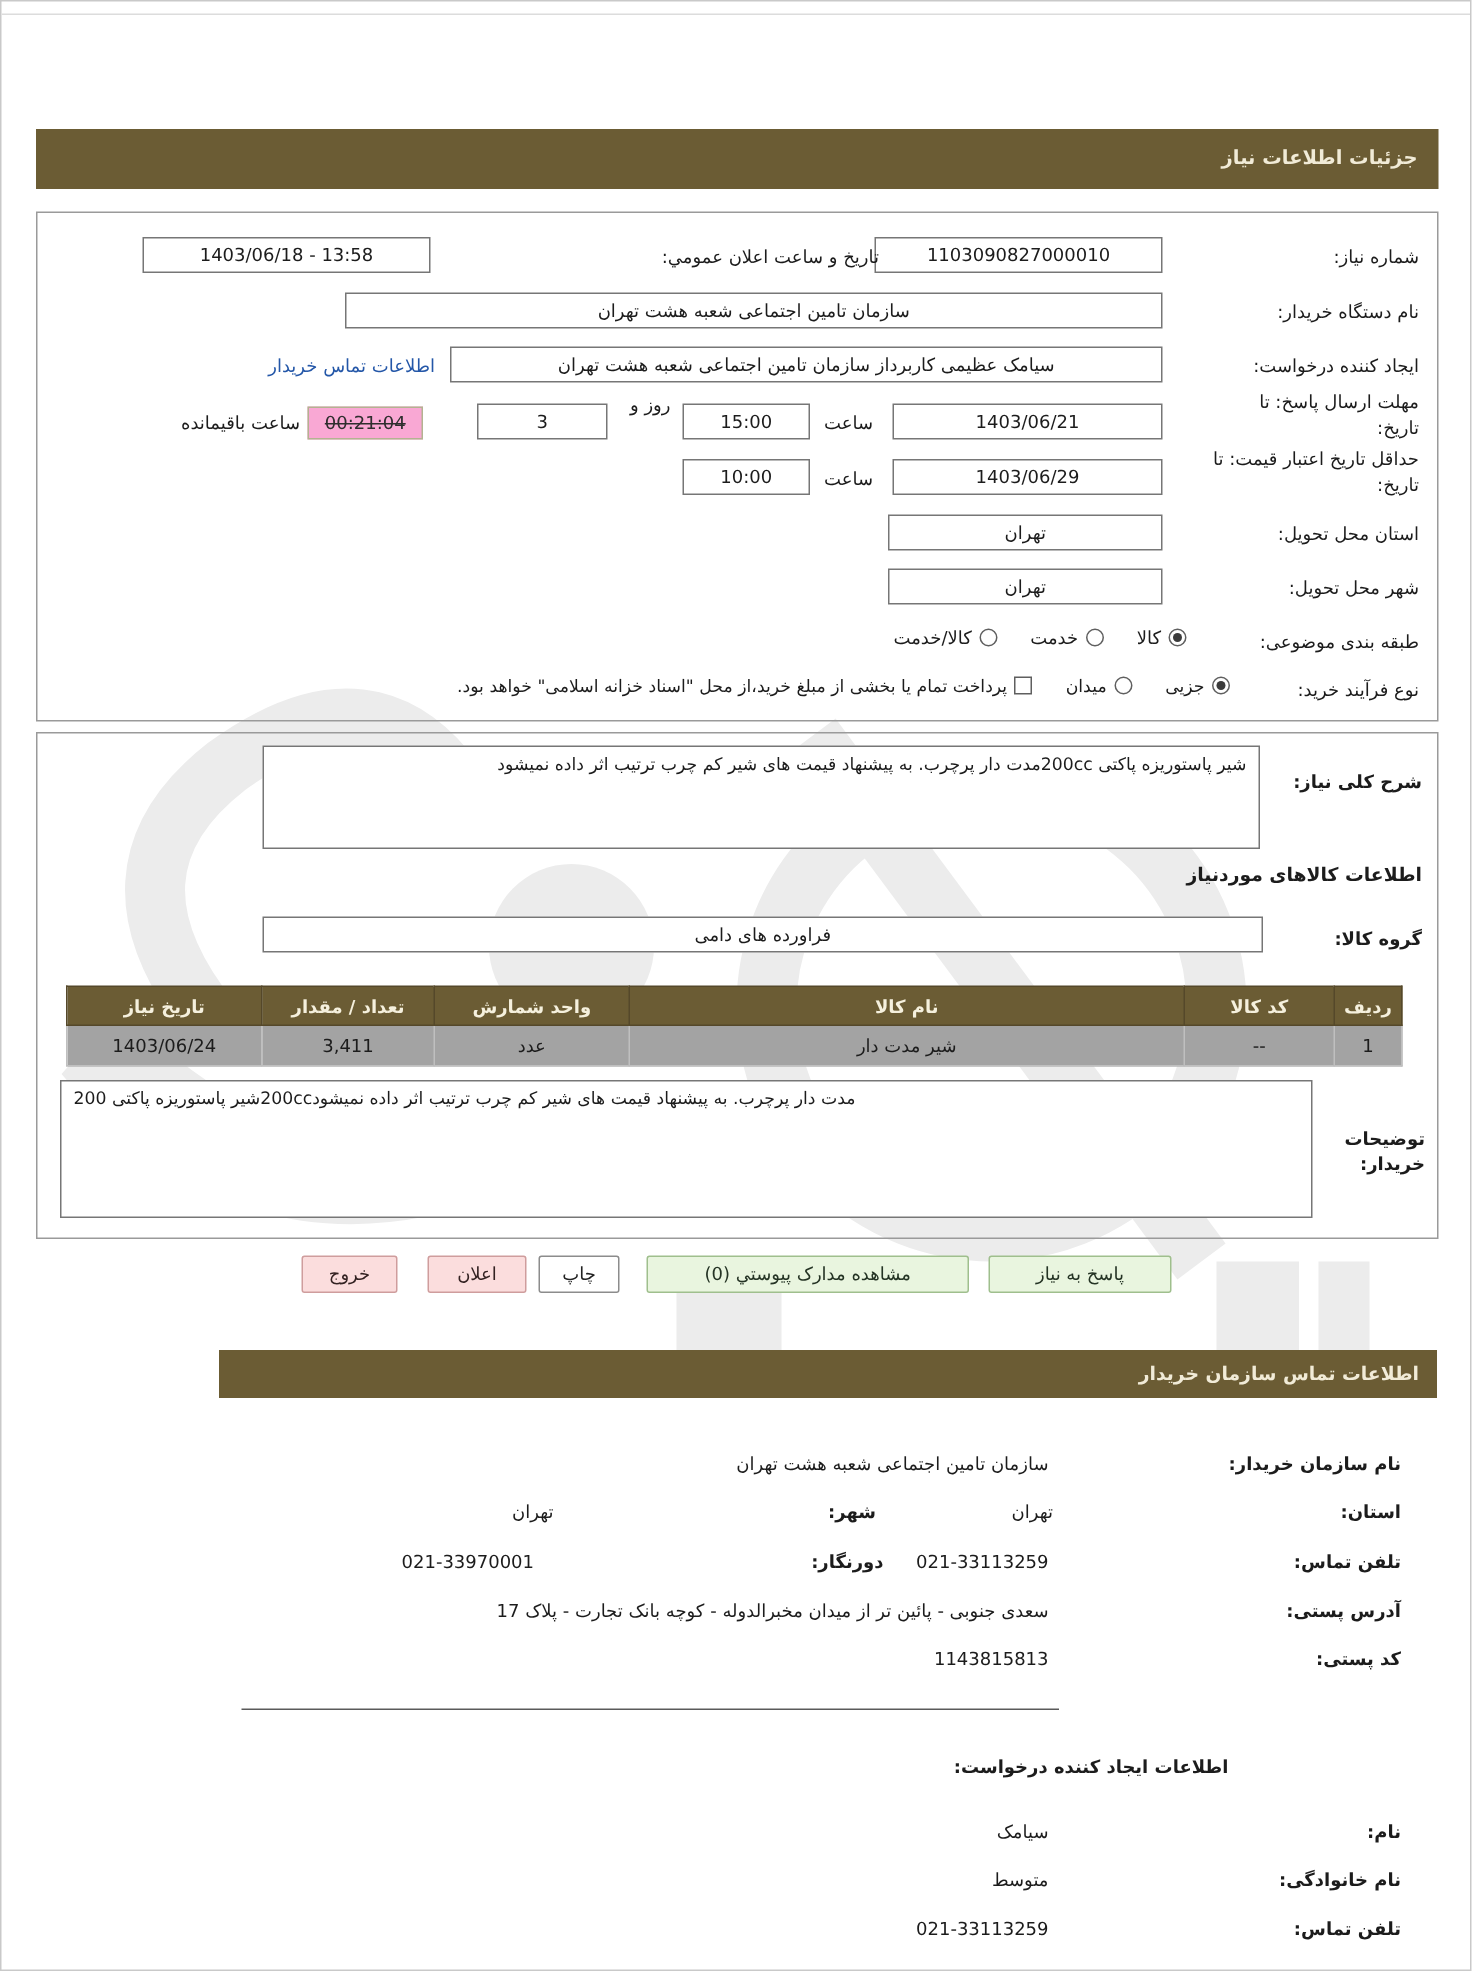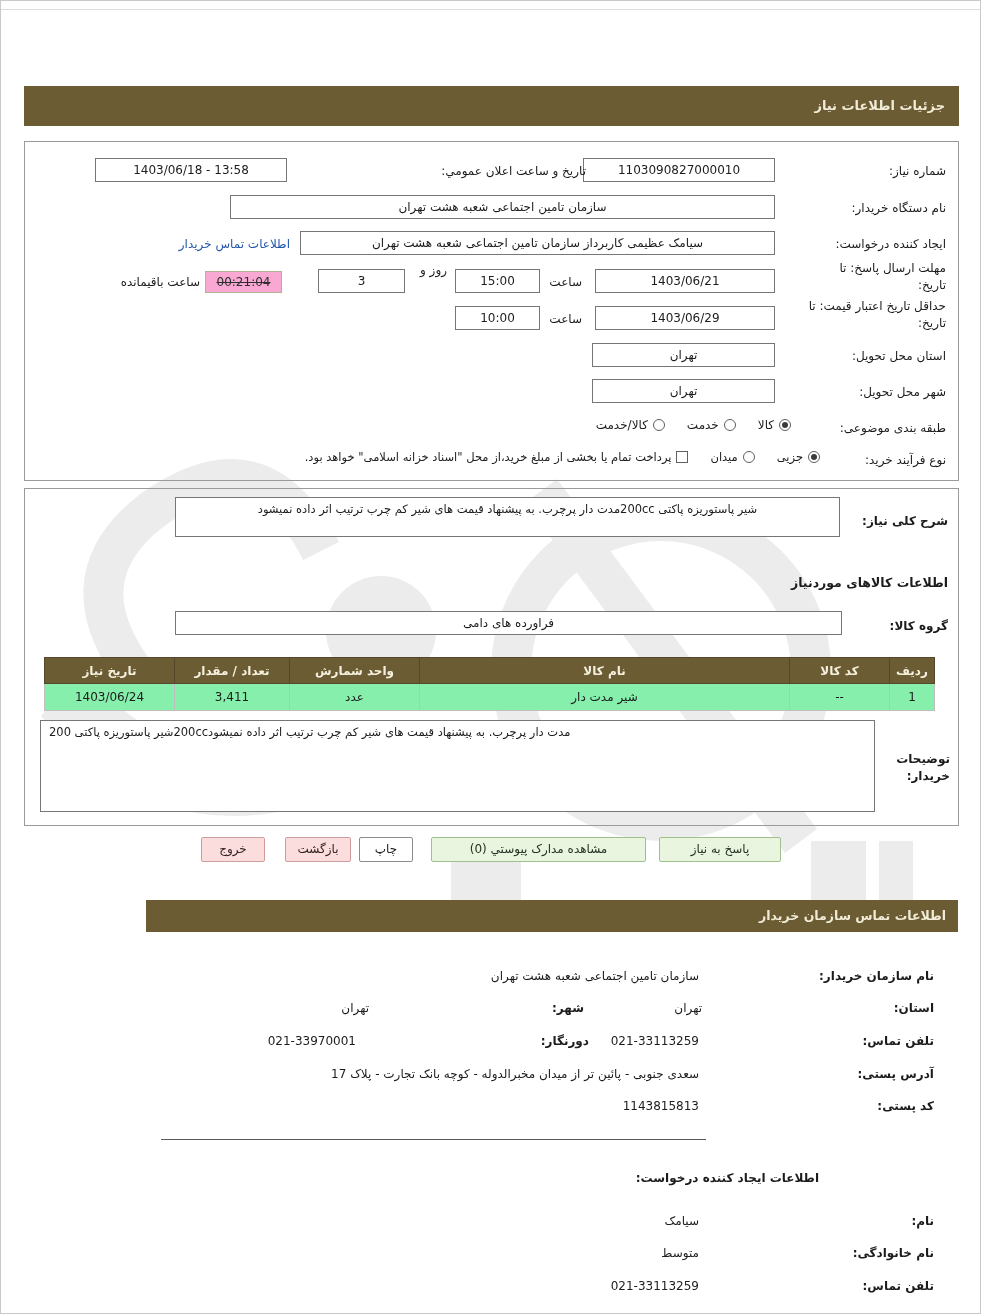--- a/index.html
+++ b/index.html
@@ -24,21 +24,21 @@
   .radio.checked::after { content:""; display:block; width:6px; height:6px; margin:2px; border-radius:50%; background:#3b3b3b; }
   .checkbox { display:inline-block; width:12px; height:12px; border:1px solid #5f5f5f; background:#fff; flex:0 0 auto; }
   .optrow { position:absolute; direction:rtl; display:flex; align-items:center; white-space:nowrap; }
   .optrow .olabel { margin-right:5px; }
   .optrow .gap { width:22px; flex:0 0 auto; }
   .countdown { position:absolute; background:#f9a8d4; border:1px solid #b3b391; height:22px; line-height:20px; text-align:center; text-decoration:line-through; color:#2e2e2e; font-size:12px; }
   .ta { position:absolute; background:#fff; border:1px solid #767676; direction:rtl; font-size:11.5px; line-height:1.5; padding:3px 8px; overflow:hidden; text-align:right; }
   .ta.alignleft { text-align:left; }
   table.items { position:absolute; border-collapse:collapse; direction:rtl; table-layout:fixed; }
   table.items th { background:#6b5c34; color:#f5f0dd; font-weight:bold; font-size:12px; border:1px solid #55482a; height:26px; }
-  table.items td { border:1px solid #bfbfbf; text-align:center; height:27px; font-size:12px; background:#86efac; }
+  table.items td { border:1px solid #bfbfbf; text-align:center; height:27px; font-size:12px; background:#a3a3a3; }
   .btn { position:absolute; height:25px; line-height:23px; text-align:center; font-size:12px; border-radius:2px; cursor:pointer; direction:rtl; }
   .btn.green { background:#e9f5df; border:1px solid #9fbf8d; color:#243324; }
   .btn.pink { background:#fbdddd; border:1px solid #cf9d9d; color:#332222; }
   .btn.plain { background:#fff; border:1px solid #8c8c8c; color:#222; }
   .cval { position:absolute; direction:rtl; white-space:nowrap; }
   .cval.ltr { direction:ltr; }
   .divider { position:absolute; height:1px; background:#5a5a5a; }
 </style>
 </head>
 <body>
@@ -117,21 +117,21 @@
       <span class="gap"></span>
       <span class="radio"></span>
       <span class="olabel">میدان</span>
       <span class="gap"></span>
       <span class="checkbox"></span>
       <span class="olabel">پرداخت تمام یا بخشی از مبلغ خرید،از محل "اسناد خزانه اسلامی" خواهد بود.</span>
     </div>
   </div>
 
   <div class="panel panel2">
-    <div class="ta" style="right:118px; width:665px; top:8px; height:40px;text-align:center;">شیر پاستوریزه پاکتی 200ccمدت دار پرچرب. به پیشنهاد قیمت های شیر کم چرب ترتیب اثر داده نمیشود</div>
+    <div class="ta" style="right:118px; width:665px; top:8px; height:69px;">شیر پاستوریزه پاکتی 200ccمدت دار پرچرب. به پیشنهاد قیمت های شیر کم چرب ترتیب اثر داده نمیشود</div>
     <div class="lbl bold" style="right:10px; top:25px;">شرح کلی نیاز:</div>
 
     <div class="lbl bold" style="right:10px; top:86px; font-size:12.5px;">اطلاعات کالاهای موردنیاز</div>
 
     <div class="lbl bold" style="right:10px; top:130px;">گروه کالا:</div>
     <div class="inp" style="right:116px; width:667px; top:122px;">فراورده های دامی</div>
 
     <table class="items" style="right:23px; top:168px; width:890px;">
       <colgroup>
         <col style="width:45px">
@@ -163,21 +163,21 @@
       </tbody>
     </table>
 
     <div class="ta alignleft" style="right:83px; width:835px; top:231px; height:92px;">مدت دار پرچرب. به پیشنهاد قیمت های شیر کم چرب ترتیب اثر داده نمیشود200ccشیر پاستوریزه پاکتی 200</div>
     <div class="lbl bold wrap" style="right:8px; top:262px; width:72px;">توضیحات خریدار:</div>
   </div>
 
   <div class="btn green" style="left:658px; top:836px; width:122px;">پاسخ به نیاز</div>
   <div class="btn green" style="left:430px; top:836px; width:215px;">مشاهده مدارک پیوستي (0)</div>
   <div class="btn plain" style="left:358px; top:836px; width:54px;">چاپ</div>
-  <div class="btn pink" style="left:284px; top:836px; width:66px;">بازگشت</div>
+  <div class="btn pink" style="left:284px; top:836px; width:66px;">اعلان</div>
   <div class="btn pink" style="left:200px; top:836px; width:64px;">خروج</div>
 
   <div class="bar bar2">اطلاعات تماس سازمان خریدار</div>
 
   <div class="lbl bold" style="right:46px; top:968px;">نام سازمان  خریدار:</div>
   <div class="cval" style="right:281px; top:968px;">سازمان تامین اجتماعی شعبه هشت تهران</div>
 
   <div class="lbl bold" style="right:46px; top:1000px;">استان:</div>
   <div class="cval" style="right:278px; top:1000px;">تهران</div>
   <div class="lbl bold" style="right:396px; top:1000px;">شهر:</div>

